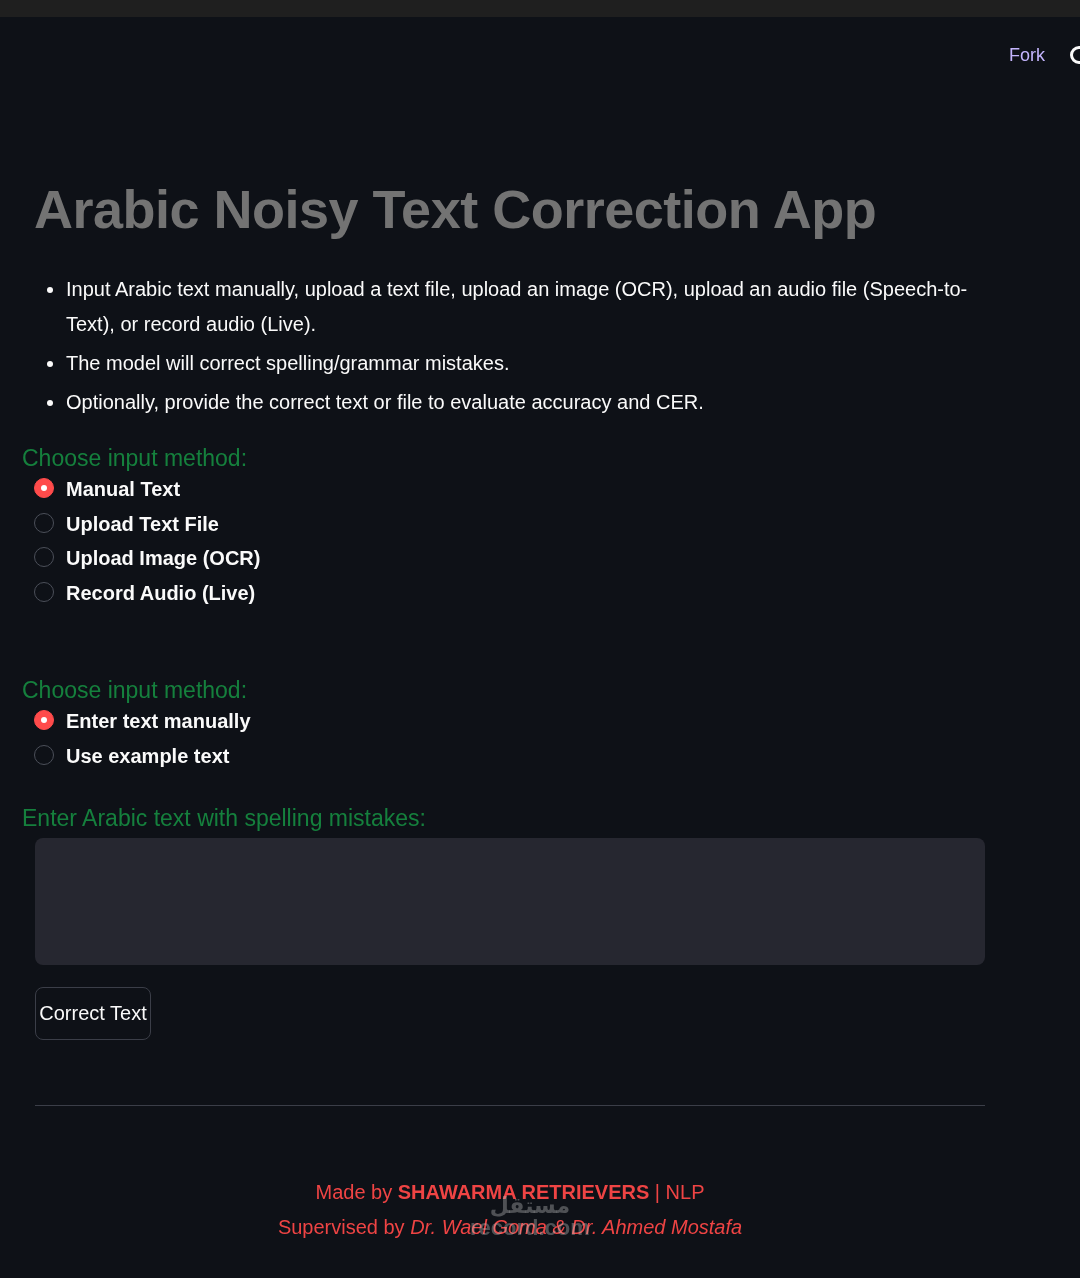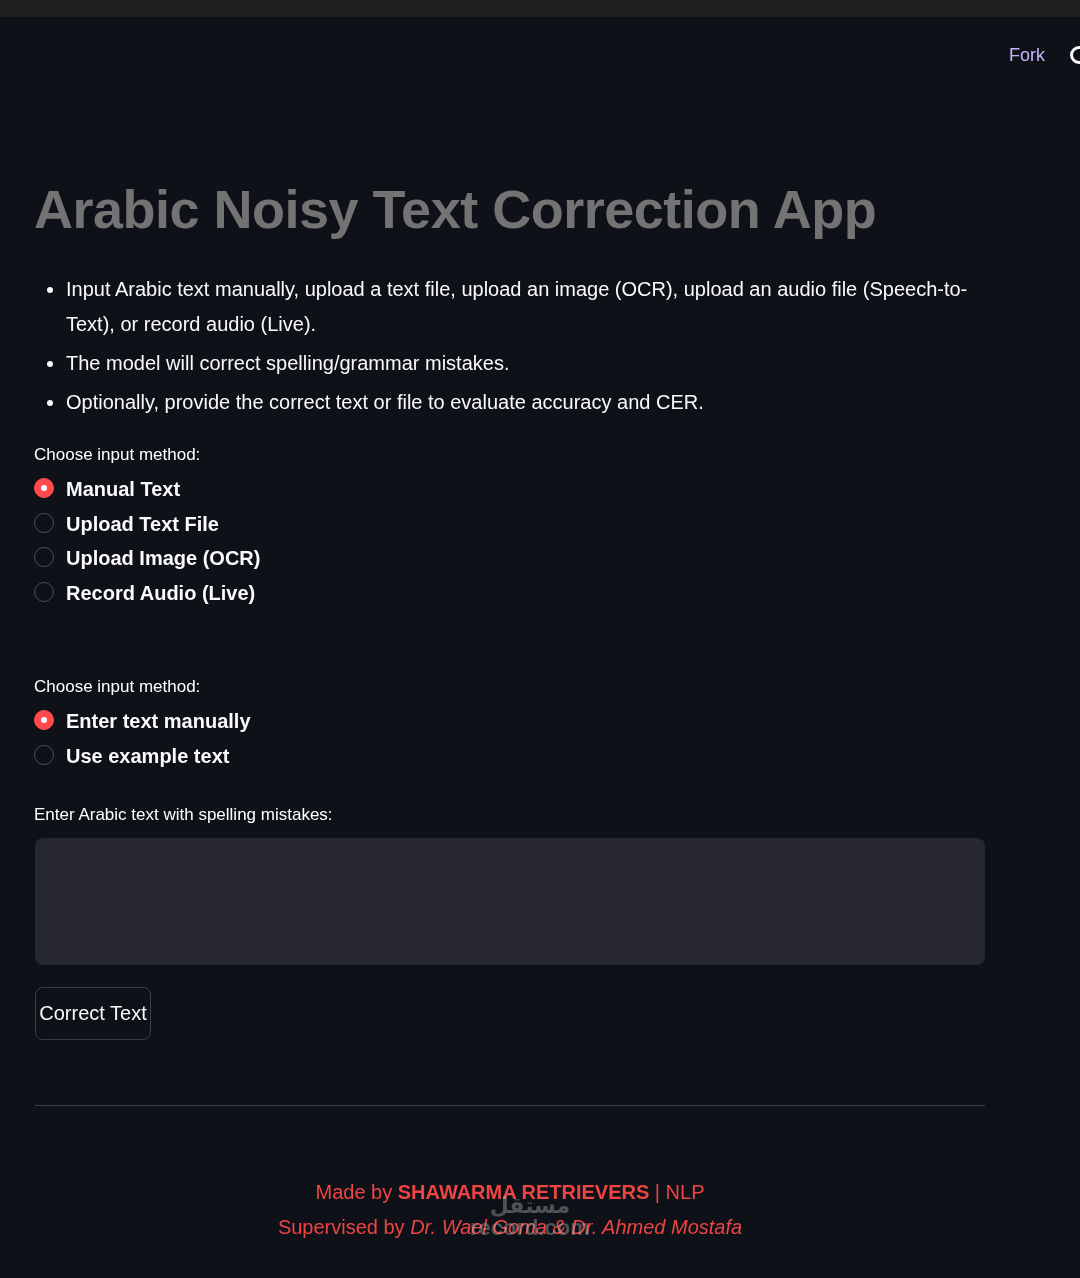--- a/index.html
+++ b/index.html
@@ -11,21 +11,21 @@
   }
   .topbar { position:absolute; left:0; top:0; width:1080px; height:17px; background:#1f1f1f; }
   .fork { position:absolute; left:1009px; top:45px; font-size:18px; color:#c4b5fd; }
   .gh-icon { position:absolute; left:1070px; top:46px; width:18px; height:18px; border:3px solid #fafafa; border-radius:50%; box-sizing:border-box; }
   h1 {
     position:absolute; left:34px; top:178px; margin:0;
     font-size:54px; font-weight:700; letter-spacing:-0.5px; color:#737373;
   }
   ul.bullets { position:absolute; left:34px; top:272px; margin:0; padding:0 0 0 32px; width:950px; font-size:20px; line-height:35px; }
   ul.bullets li { margin-bottom:4px; }
-  .label { position:absolute; left:34px; font-size:17px; color:#ffffff; }
+  .label { position:absolute; left:22px; font-size:23px; color:#15803d; }
   .radio-group { position:absolute; left:34px; }
   .radio { display:flex; align-items:flex-start; height:34.6px; font-size:20px; cursor:pointer;font-weight:bold; }
   .radio .dot { width:20px; height:20px; border-radius:50%; border:1.5px solid #4b4f59; box-sizing:border-box; margin-right:12px; position:relative; }
   .radio.checked .dot { background:#ff4b4b; border-color:#ff4b4b; }
   .radio.checked .dot::after { content:""; position:absolute; left:5.5px; top:5.5px; width:6px; height:6px; background:#fff; border-radius:50%; }
   .textarea { position:absolute; left:35px; top:838px; width:950px; height:127px; background:#262730; border-radius:8px; border:none; }
   .btn { position:absolute; left:35px; top:987px; width:116px; height:53px; border:1px solid #3b3e48; border-radius:8px; background:#0e1117; color:#fafafa; font-size:20px; display:flex; align-items:center; justify-content:center; box-sizing:border-box; }
   .hr { position:absolute; left:35px; top:1105px; width:950px; height:1px; background:#3b3e48; }
   .footer { position:absolute; left:0; width:1020px; text-align:center; font-size:20px; color:#ef4444; }
   .watermark { position:absolute; left:470px; top:1195px; color:rgba(200,200,200,0.35); font-size:22px; font-weight:700; text-align:center; line-height:22px; }

